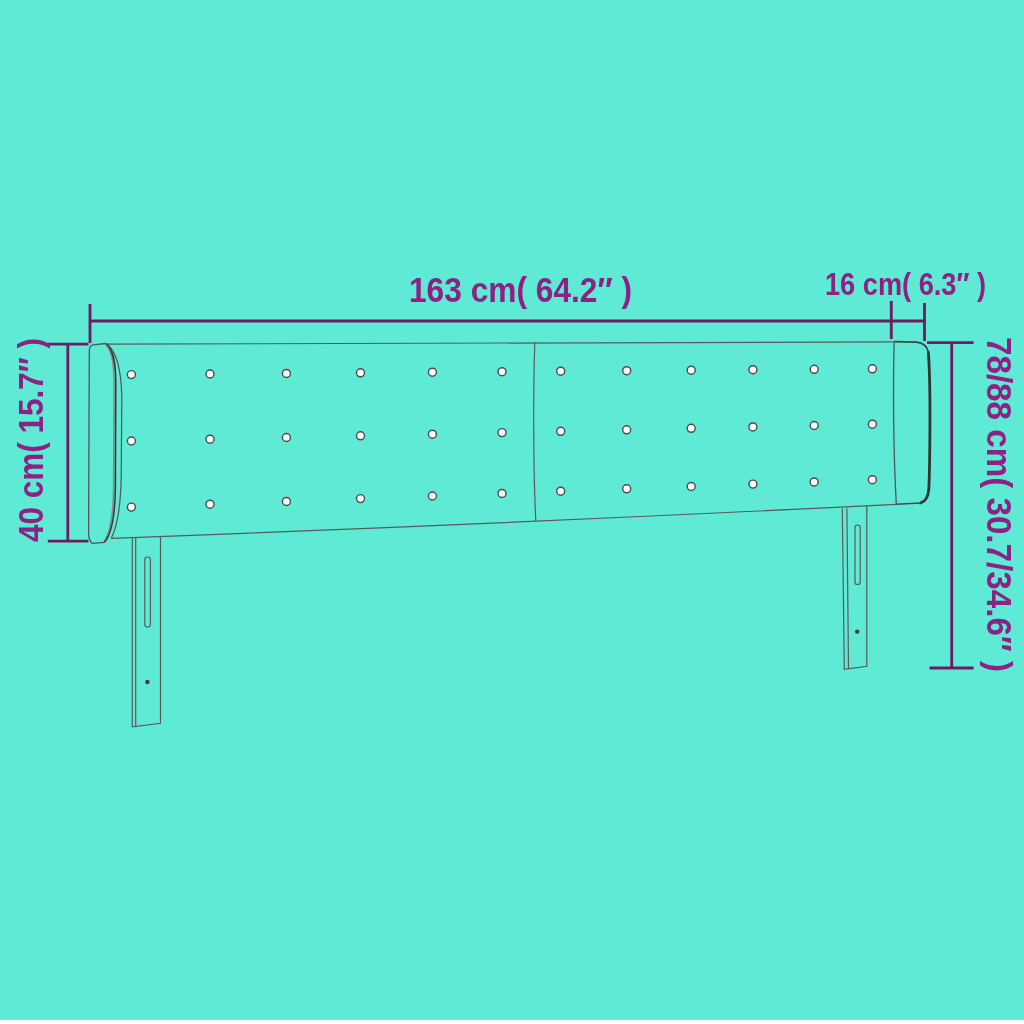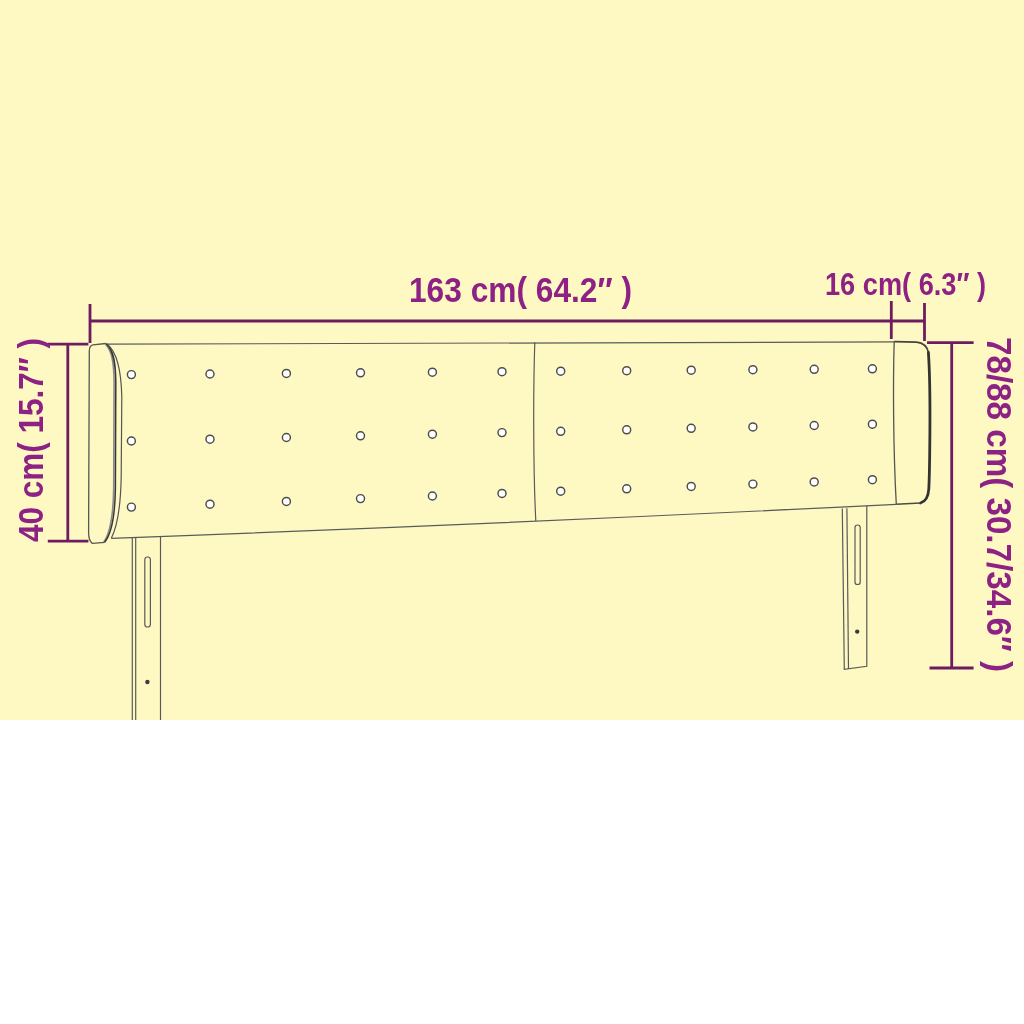--- a/index.html
+++ b/index.html
@@ -1,16 +1,16 @@
 <!DOCTYPE html>
 <html><head>
 <meta charset="utf-8">
 <style>
   html,body{margin:0;padding:0;background:#ffffff;}
-  .page{width:1024px;height:720px;position:relative;background:#fef9c3;overflow:hidden;}
+  .page{width:1024px;height:1020px;position:relative;background:#5eead4;overflow:hidden;}
   text{font-family:"Liberation Sans",sans-serif;font-weight:bold;fill:#8e2184;}
 </style>
 </head>
 <body>
 <div class="page">
 <svg width="1024" height="1024" viewBox="0 0 1024 1024">
   <g stroke-linecap="butt" fill="none">
 
     <g stroke="#6e1c62" stroke-width="2.8">
       <line x1="90" y1="321" x2="924.5" y2="321"></line>

